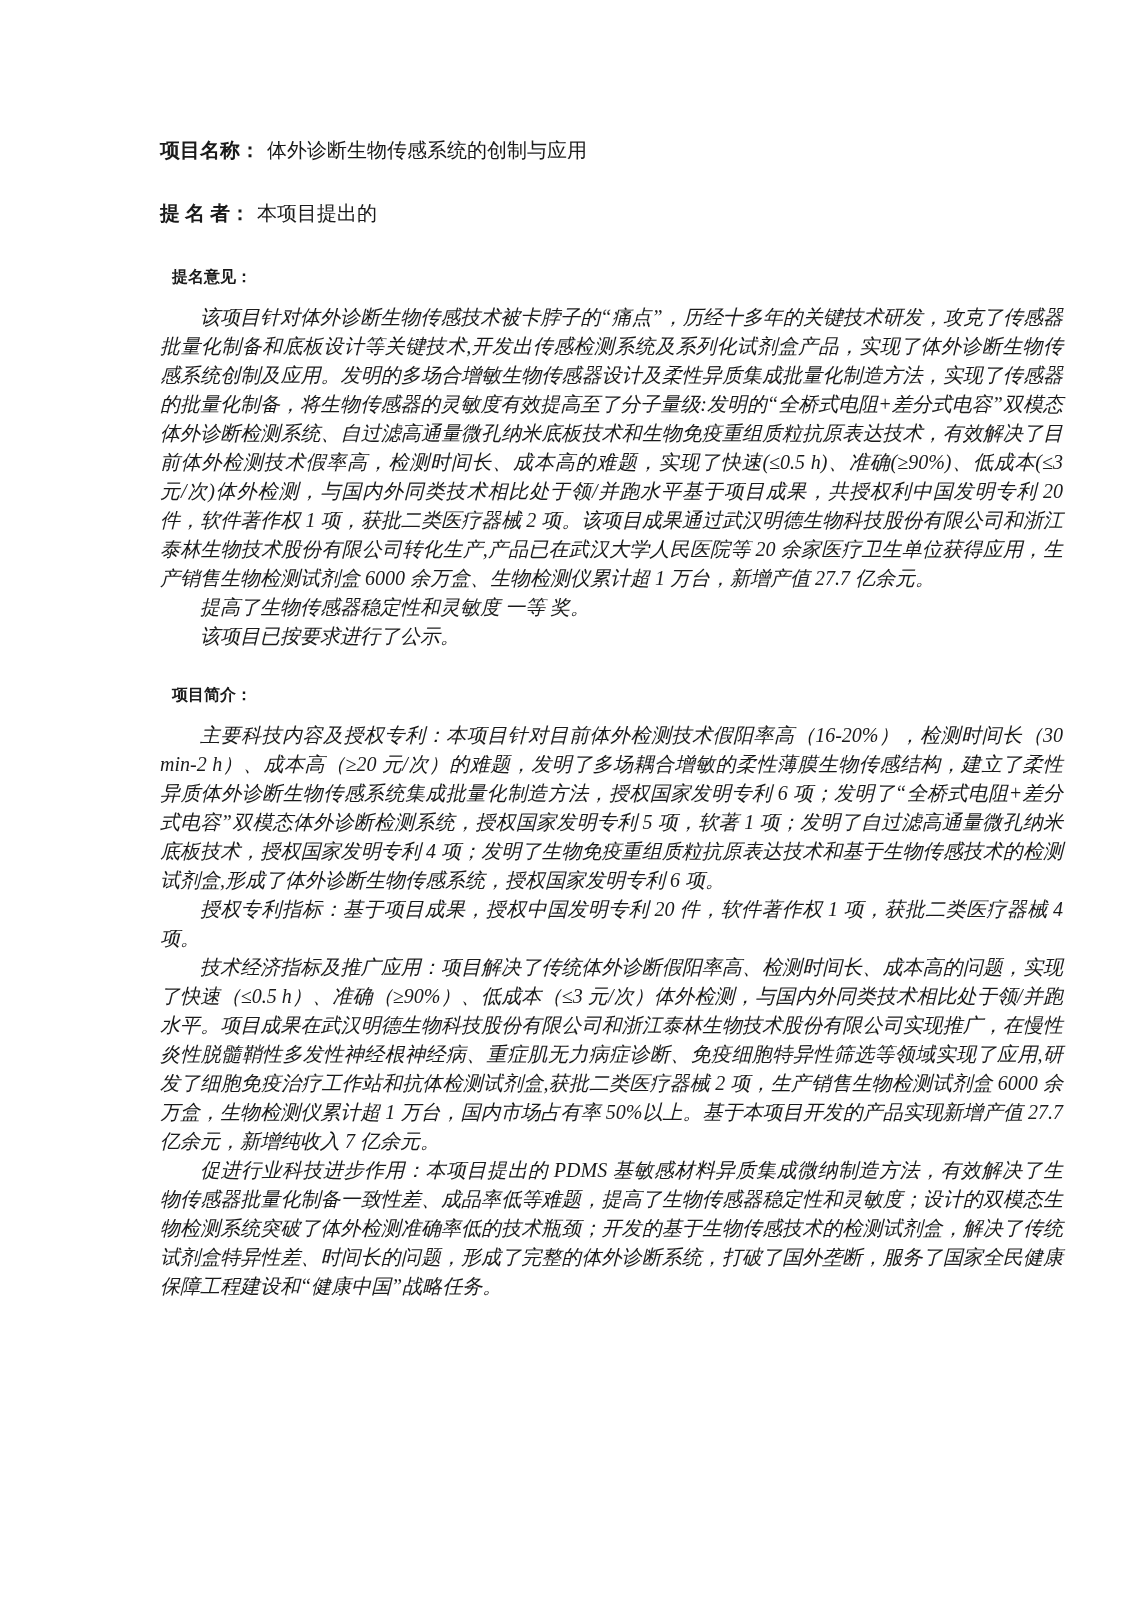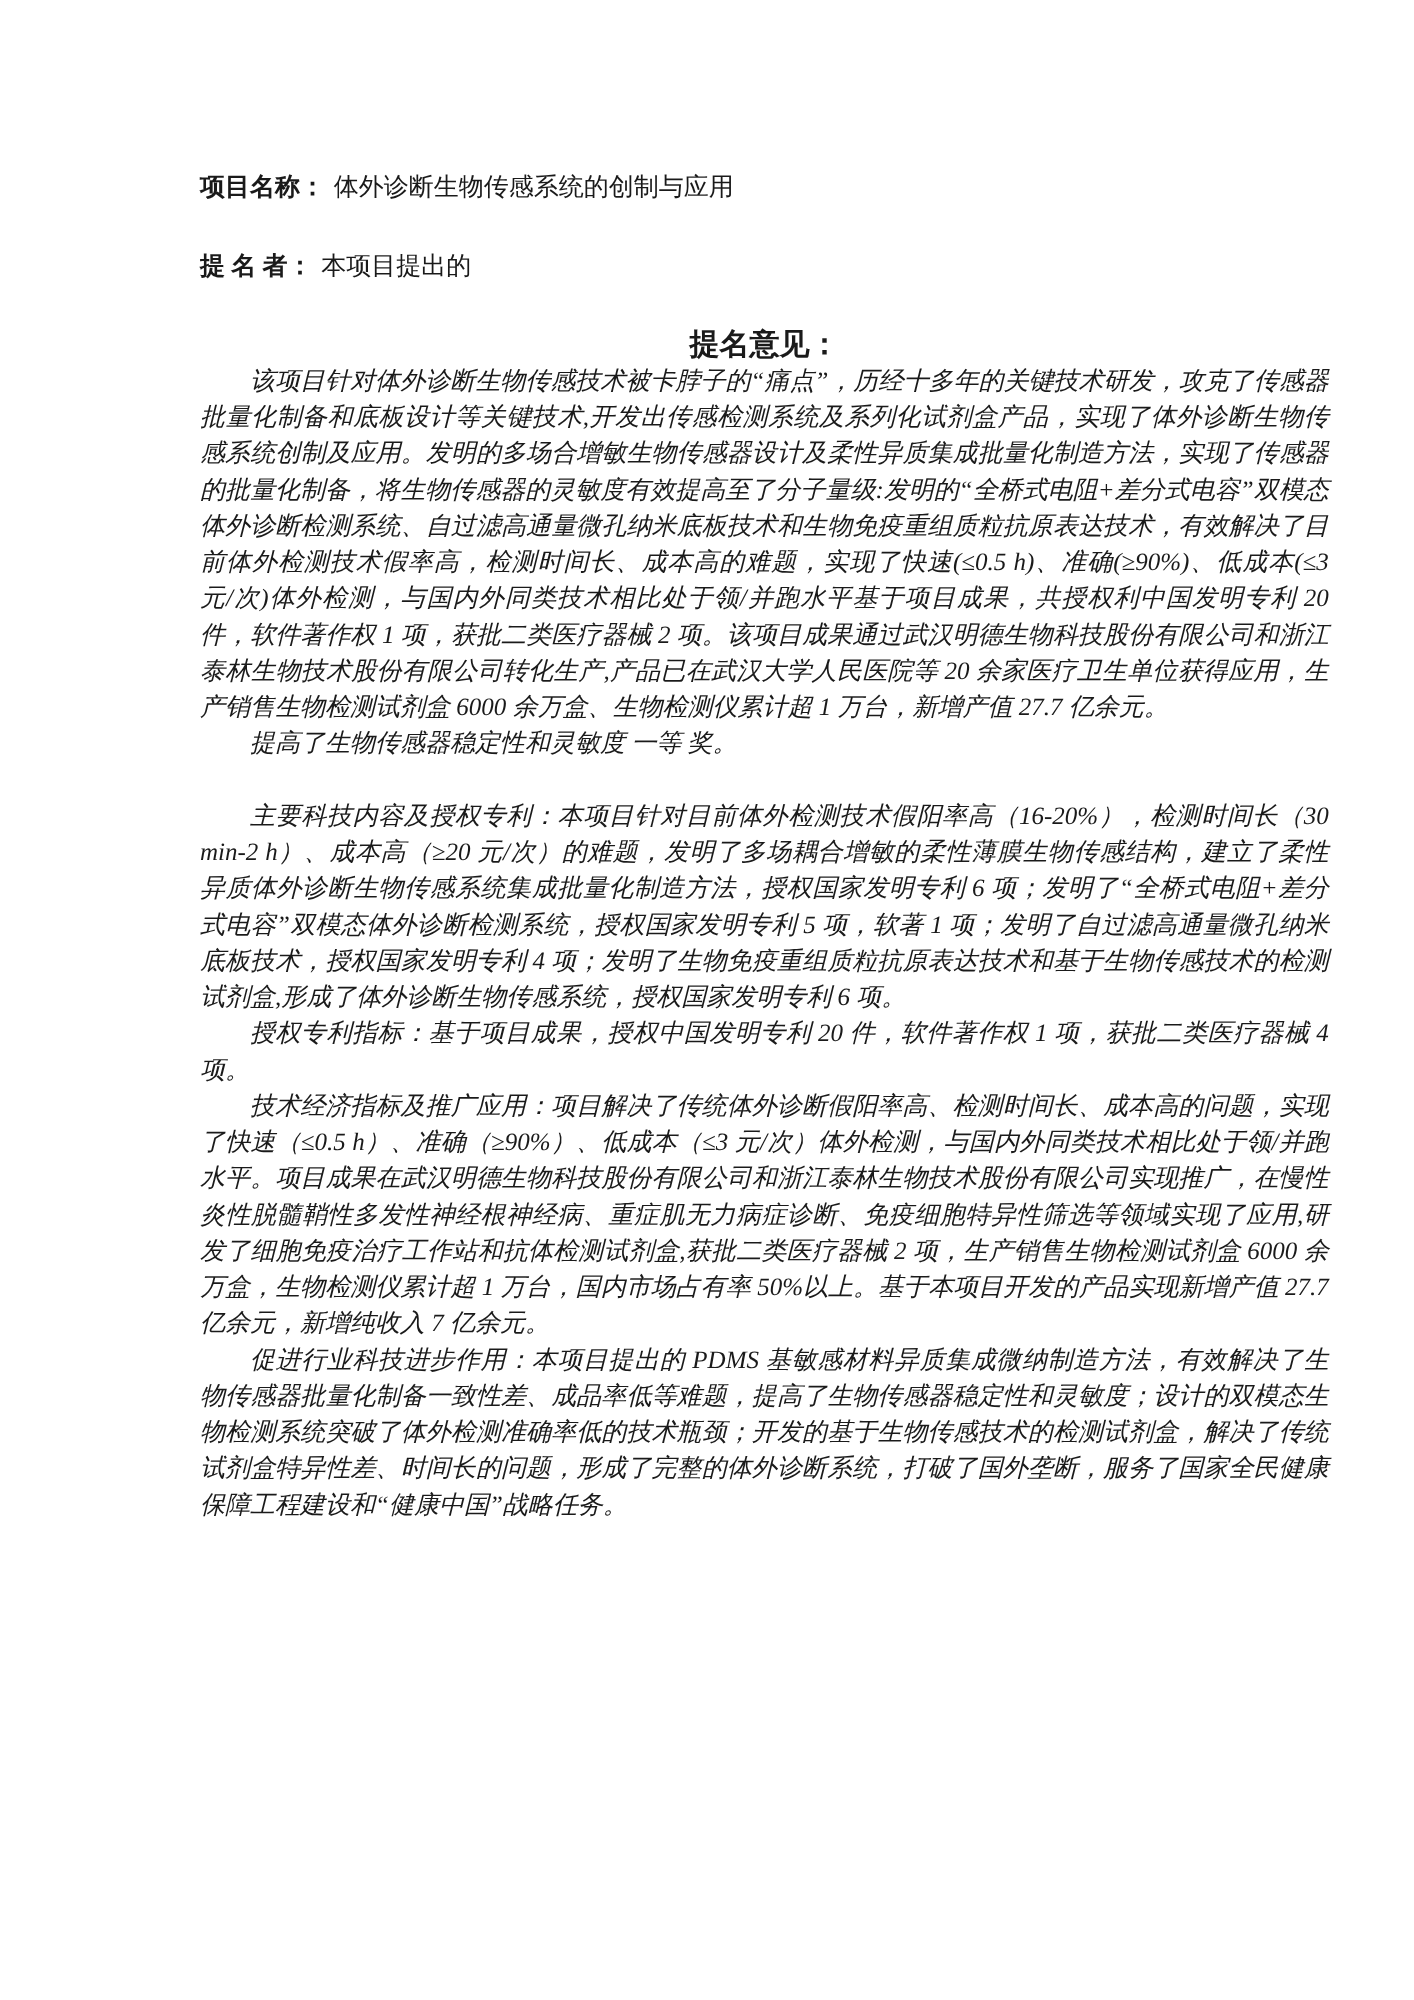--- a/index.html
+++ b/index.html
@@ -29,24 +29,23 @@
     font-weight: bold;
   }
   .field-value {
     margin-left: 0.35em;
   }
   .section {
     margin: 0;
   }
   .section-heading {
     font-weight: bold;
-    font-size: 24px;
-    margin: 0;
+    font-size: 16px;
+    margin: 12px;
     padding: 0;
-    text-align: center;
   }
   .section + .section {
     margin-top: 29px;
   }
   .para {
     margin: 0;
     text-indent: 2em;
     text-align: justify;
     text-justify: inter-ideograph;
     font-style: italic;
@@ -62,22 +61,24 @@
   </div>
 
   <div class="field-line">
     <span class="field-label">提 名 者：</span><span class="field-value">本项目提出的</span>
   </div>
 
   <div class="section">
     <div class="section-heading">提名意见：</div>
     <p class="para">该项目针对体外诊断生物传感技术被卡脖子的“痛点”，历经十多年的关键技术研发，攻克了传感器批量化制备和底板设计等关键技术,开发出传感检测系统及系列化试剂盒产品，实现了体外诊断生物传感系统创制及应用。发明的多场合增敏生物传感器设计及柔性异质集成批量化制造方法，实现了传感器的批量化制备，将生物传感器的灵敏度有效提高至了分子量级:发明的“全桥式电阻+差分式电容”双模态体外诊断检测系统、自过滤高通量微孔纳米底板技术和生物免疫重组质粒抗原表达技术，有效解决了目前体外检测技术假率高，检测时间长、成本高的难题，实现了快速(≤0.5 h)、准确(≥90%)、低成本(≤3 元/次)体外检测，与国内外同类技术相比处于领/并跑水平基于项目成果，共授权利中国发明专利 20 件，软件著作权 1 项，获批二类医疗器械 2 项。该项目成果通过武汉明德生物科技股份有限公司和浙江泰林生物技术股份有限公司转化生产,产品已在武汉大学人民医院等 20 余家医疗卫生单位获得应用，生产销售生物检测试剂盒 6000 余万盒、生物检测仪累计超 1 万台，新增产值 27.7 亿余元。</p>
     <p class="para">提高了生物传感器稳定性和灵敏度 一等 奖。</p>
+    <p class="para">该项目已按要求进行了公示。</p>
   </div>
 
   <div class="section">
+    <div class="section-heading">项目简介：</div>
     <p class="para">主要科技内容及授权专利：本项目针对目前体外检测技术假阳率高（16-20%），检测时间长（30 min-2 h）、成本高（≥20 元/次）的难题，发明了多场耦合增敏的柔性薄膜生物传感结构，建立了柔性异质体外诊断生物传感系统集成批量化制造方法，授权国家发明专利 6 项；发明了“全桥式电阻+差分式电容”双模态体外诊断检测系统，授权国家发明专利 5 项，软著 1 项；发明了自过滤高通量微孔纳米底板技术，授权国家发明专利 4 项；发明了生物免疫重组质粒抗原表达技术和基于生物传感技术的检测试剂盒,形成了体外诊断生物传感系统，授权国家发明专利 6 项。</p>
     <p class="para">授权专利指标：基于项目成果，授权中国发明专利 20 件，软件著作权 1 项，获批二类医疗器械 4 项。</p>
     <p class="para">技术经济指标及推广应用：项目解决了传统体外诊断假阳率高、检测时间长、成本高的问题，实现了快速（≤0.5 h）、准确（≥90%）、低成本（≤3 元/次）体外检测，与国内外同类技术相比处于领/并跑水平。项目成果在武汉明德生物科技股份有限公司和浙江泰林生物技术股份有限公司实现推广，在慢性炎性脱髓鞘性多发性神经根神经病、重症肌无力病症诊断、免疫细胞特异性筛选等领域实现了应用,研发了细胞免疫治疗工作站和抗体检测试剂盒,获批二类医疗器械 2 项，生产销售生物检测试剂盒 6000 余万盒，生物检测仪累计超 1 万台，国内市场占有率 50%以上。基于本项目开发的产品实现新增产值 27.7 亿余元，新增纯收入 7 亿余元。</p>
     <p class="para">促进行业科技进步作用：本项目提出的 PDMS 基敏感材料异质集成微纳制造方法，有效解决了生物传感器批量化制备一致性差、成品率低等难题，提高了生物传感器稳定性和灵敏度；设计的双模态生物检测系统突破了体外检测准确率低的技术瓶颈；开发的基于生物传感技术的检测试剂盒，解决了传统试剂盒特异性差、时间长的问题，形成了完整的体外诊断系统，打破了国外垄断，服务了国家全民健康保障工程建设和“健康中国”战略任务。</p>
   </div>
 
 </div>
 
 </body></html>

